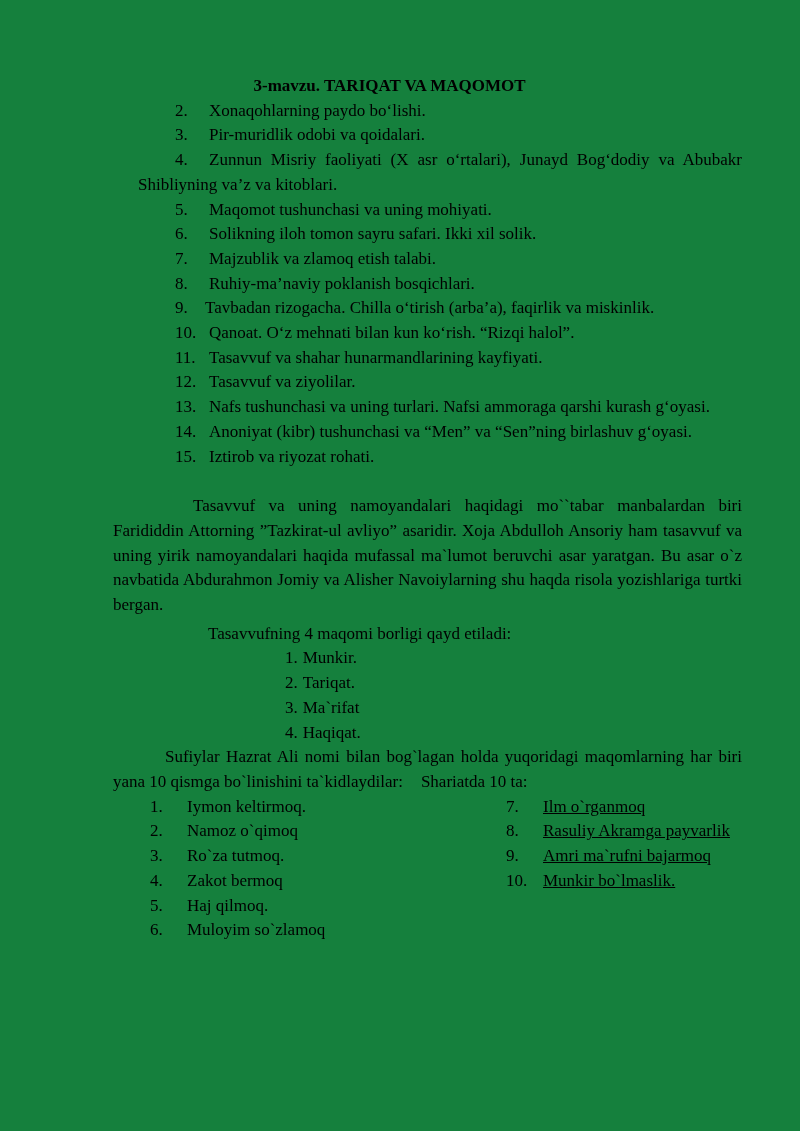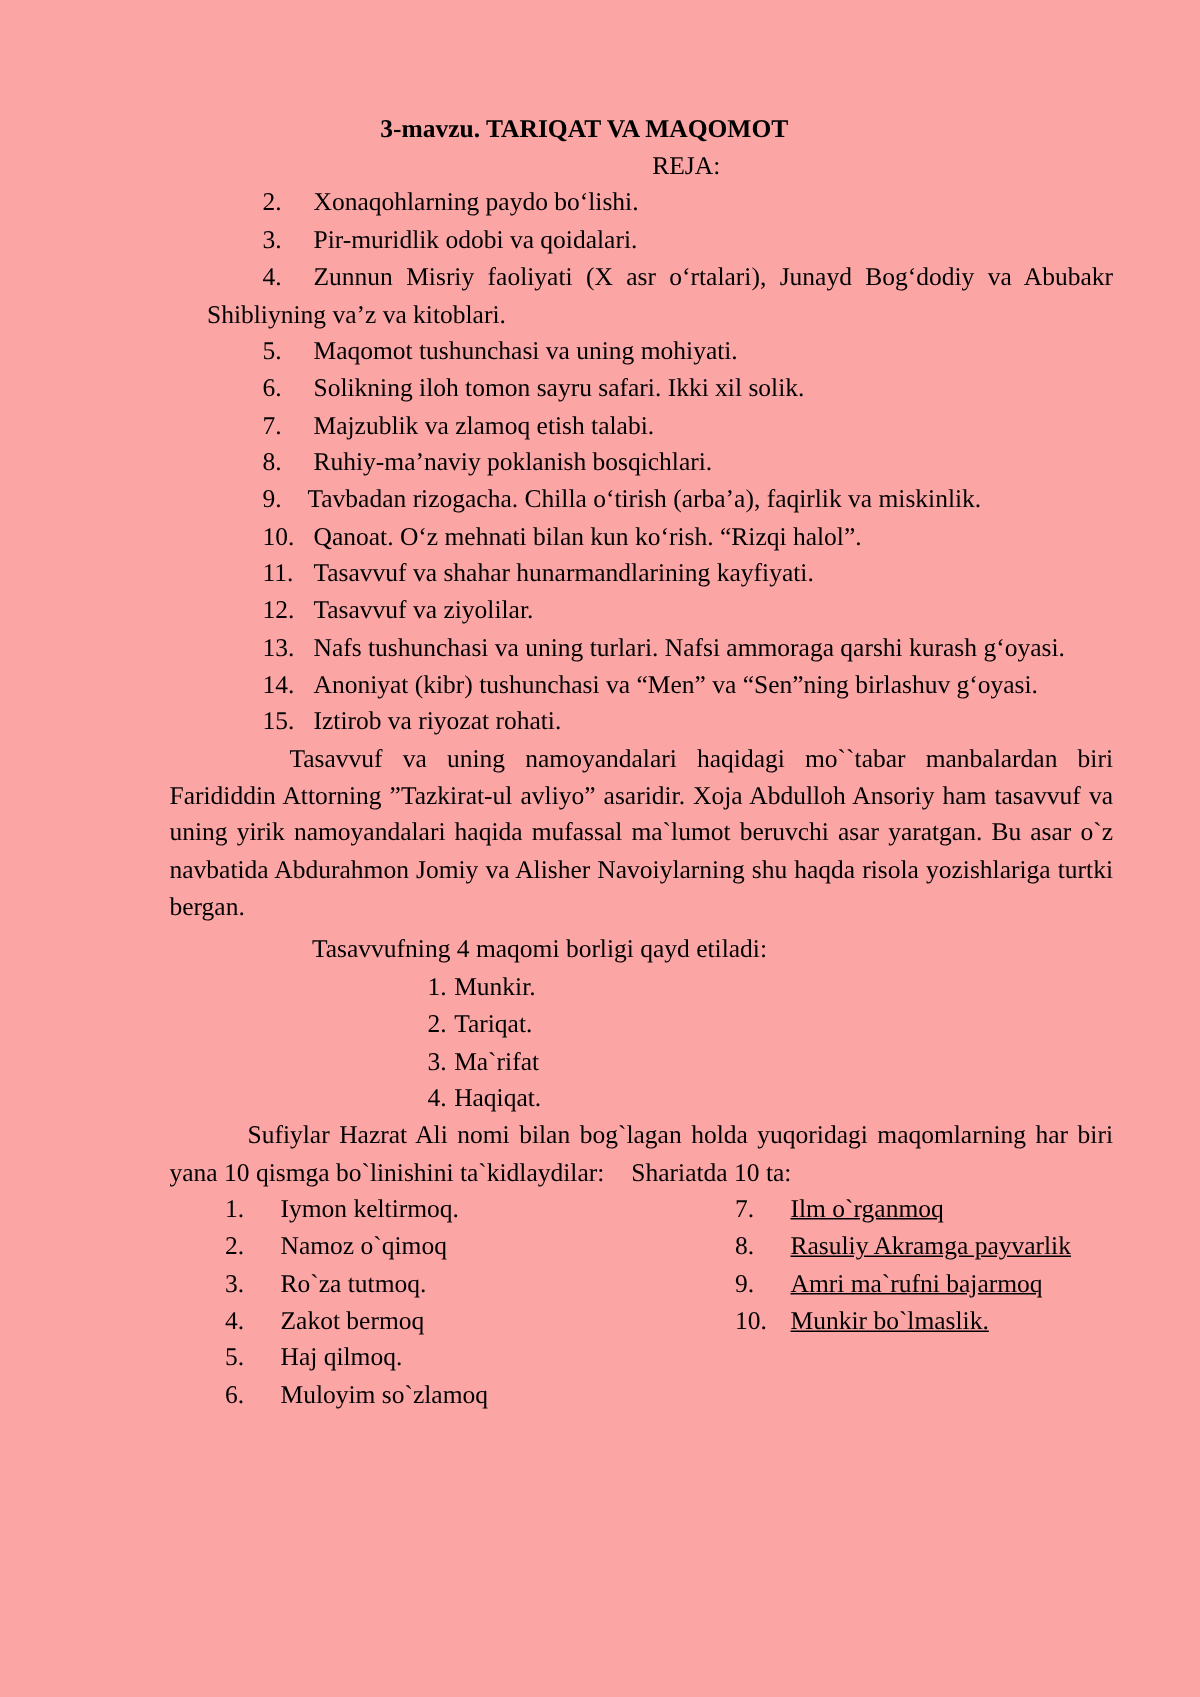--- a/index.html
+++ b/index.html
@@ -1,20 +1,20 @@
 <!DOCTYPE html>
 <html><head>
 <meta charset="utf-8">
 <style>
   html, body { margin: 0; padding: 0; background: #ffffff; }
   .page {
     position: relative;
     width: 800px;
     height: 1131px;
-    background: #fca5a5;
+    background: #15803d;
     color: #000000;
     font-family: "Liberation Serif", "DejaVu Serif", serif;
     font-size: 17px;
     line-height: 24.7px;
     box-sizing: border-box;
     padding: 74px 58px 0 113px;
     overflow: hidden;
     hyphens: none;
   }
   p { margin: 0; overflow-wrap: normal; }
@@ -35,50 +35,50 @@
     text-indent: 62px;
   }
   .li .num { display: inline-block; width: 34px; text-indent: 0; }
   .li .num.narrow { width: 30px; }
   .li.cont25 { padding-left: 25px; text-indent: 37px; }
   .li.tight { padding-right: 8px; }
 
   .para1 {
     text-align: justify;
     text-indent: 80px;
+    margin-top: 25px;
   }
   .maqom-intro {
     text-indent: 95px;
     margin-top: 4px;
     font-family: Liberation Serif, serif;
   }
   .mq { padding-left: 172px; }
   .mq .num { margin-right: 5px; }
 
   .sufi {
     text-align: justify;
     text-indent: 52px;
   }
   .inline-gap { display: inline-block; width: 18px; }
 
-  .cols { display: flex; }
+  .cols { display: flex; gap: 16px; }
   .col-left { width: 340px; }
   .col-right { flex: 1; text-decoration: underline; }
   .bl { }
   .bl .num { display: inline-block; width: 37px; }
   .col-left .bl { padding-left: 37px; }
   .col-right .bl { padding-left: 37px; }
 </style>
 </head>
 <body>
 
 <div class="page">
 
   <p class="title">3-mavzu. TARIQAT VA MAQOMOT</p>
-  <p class="reja-heading">REJA:</p>
 
   <div>
     <p class="li"><span class="num">2.</span><span>Xonaqohlarning paydo bo‘lishi.</span></p>
     <p class="li"><span class="num">3.</span><span>Pir-muridlik odobi va qoidalari.</span></p>
     <p class="li cont25"><span class="num">4.</span><span>Zunnun Misriy faoliyati (X asr o‘rtalari), Junayd Bog‘dodiy va Abubakr Shibliyning va’z va kitoblari.</span></p>
     <p class="li"><span class="num">5.</span><span>Maqomot tushunchasi va uning mohiyati.</span></p>
     <p class="li"><span class="num">6.</span><span>Solikning iloh tomon sayru safari. Ikki xil solik.</span></p>
     <p class="li"><span class="num">7.</span><span>Majzublik va zlamoq etish talabi.</span></p>
     <p class="li"><span class="num">8.</span><span>Ruhiy-ma’naviy poklanish bosqichlari.</span></p>
     <p class="li"><span class="num narrow">9.</span><span>Tavbadan rizogacha. Chilla o‘tirish (arba’a), faqirlik va miskinlik.</span></p>

